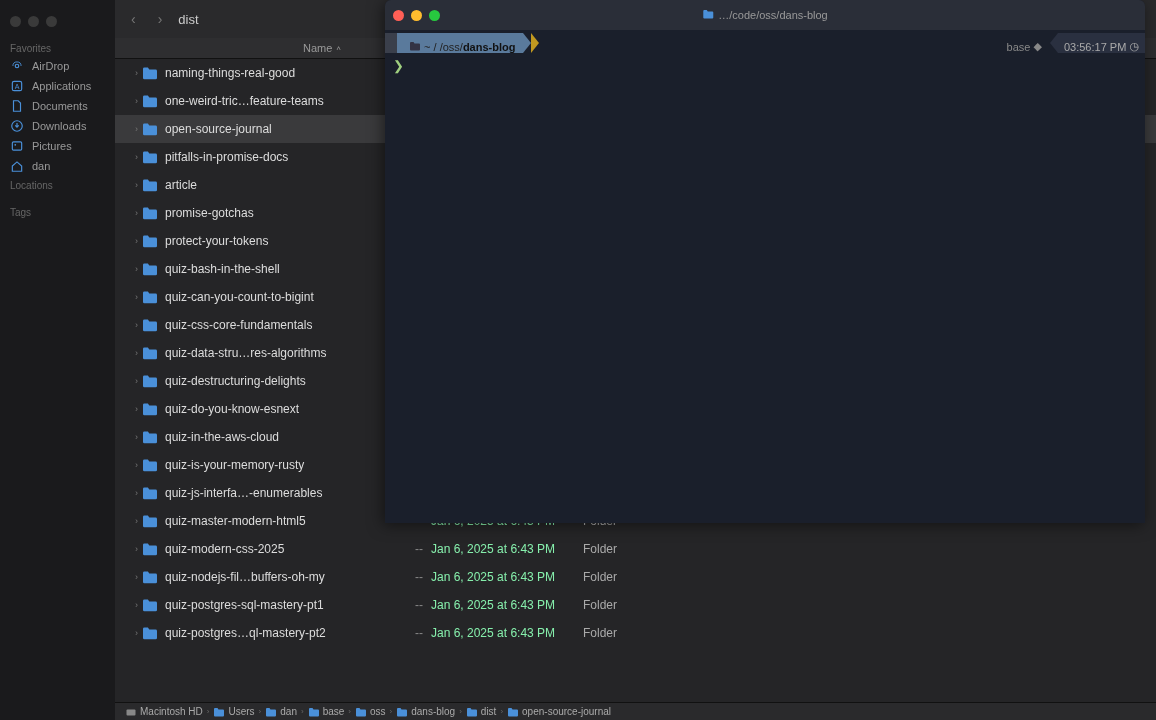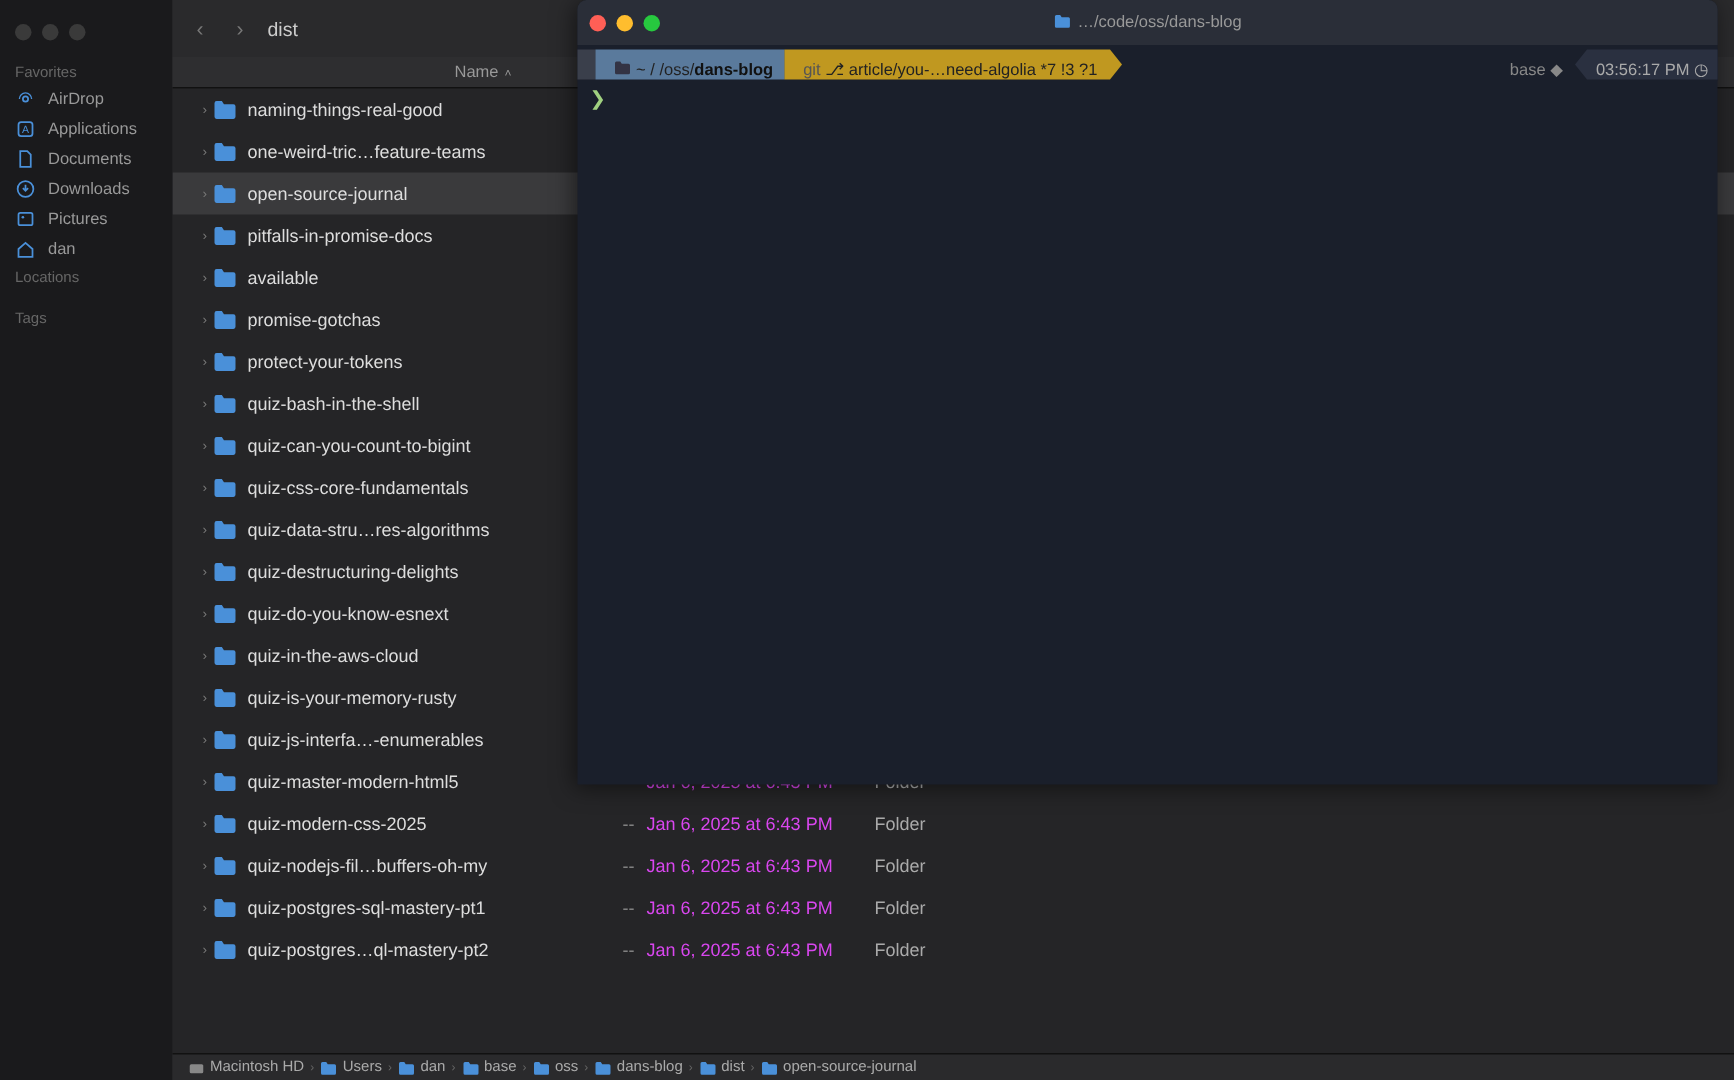--- a/index.html
+++ b/index.html
@@ -31,21 +31,21 @@
 .col-name { width: 155px; display: flex; align-items: center; gap: 4px; margin-left: 36px; }
 .col-size { width: 60px; }
 
 .file-list { flex: 1; overflow-y: auto; }
 .row { display: flex; align-items: center; padding: 4px 10px; font-size: 12px; height: 28px; cursor: pointer; }
 .row.selected { background: #3a3a3c; }
 .row .chev { width: 12px; color: #777; font-size: 9px; padding-left: 10px; }
 .row .folder-icon { width: 18px; height: 14px; margin: 0 6px 0 4px; }
 .row .fname { flex: 0 0 228px; color: #ddd; white-space: nowrap; overflow: hidden; text-overflow: ellipsis; }
 .row .fsize { width: 30px; color: #888; text-align: right; }
-.row .fdate { width: 140px; color: #d946ef; padding-left: 8px; }
+.row .fdate { width: 140px; color: #86efac; padding-left: 8px; }
 .row .fkind { width: 80px; color: #aaa; padding-left: 20px; }
 
 .folder-icon svg { width: 18px; height: 14px; }
 
 .pathbar { display: flex; align-items: center; gap: 4px; padding: 3px 10px; font-size: 10px; background: #2a2a2c; border-top: 1px solid #111; color: #aaa; }
 .path-seg { display: flex; align-items: center; gap: 3px; }
 .path-sep { color: #666; font-size: 8px; }
 .mini-folder { width: 12px; height: 10px; }
 
 .statusbar { text-align: center; font-size: 10px; color: #888; padding: 2px 0 4px 0; background: #2a2a2c; }
@@ -204,21 +204,21 @@
             <span class="fname">pitfalls-in-promise-docs</span>
             <span class="fsize"></span>
             <span class="fdate"></span>
             <span class="fkind"></span>
           </div>
           <div class="row">
             <span class="chev">›</span>
             <span class="folder-icon"><svg viewBox="0 0 24 20">
                 <path fill="#4a90d9" d="M2 4a2 2 0 012-2h5l2 3h9a2 2 0 012 2v10a2 2 0 01-2 2H4a2 2 0 01-2-2V4z"></path>
               </svg></span>
-            <span class="fname">available</span>
+            <span class="fname">article</span>
             <span class="fsize"></span>
             <span class="fdate"></span>
             <span class="fkind"></span>
           </div>
           <div class="row">
             <span class="chev">›</span>
             <span class="folder-icon"><svg viewBox="0 0 24 20">
                 <path fill="#4a90d9" d="M2 4a2 2 0 012-2h5l2 3h9a2 2 0 012 2v10a2 2 0 01-2 2H4a2 2 0 01-2-2V4z"></path>
               </svg></span>
             <span class="fname">promise-gotchas</span>
@@ -461,26 +461,20 @@
     <span class="arrow-r ar-apple"></span>
     <span class="seg seg-path" style="margin-left:-8px;padding-left:12px">
       <span>
         <svg width="12" height="10" viewBox="0 0 24 20">
             <path fill="#334" d="M2 4a2 2 0 012-2h5l2 3h9a2 2 0 012 2v10a2 2 0 01-2 2H4a2 2 0 01-2-2V4z"></path>
           </svg>
       </span>&nbsp;
       <span>~ / /oss/</span><span class="strong">dans-blog</span>
     </span>
     <span class="arrow-r ar-path"></span>
-    <span class="seg seg-git" style="margin-left:-8px;padding-left:12px">
-      <span class="dim">git</span>
-      <span>&nbsp;⎇&nbsp;</span>
-      <span>article/you-…need-algolia</span>&nbsp;
-      <span>*7 !3 ?1</span>
-    </span>
     <span class="arrow-r ar-git"></span>
     <span class="seg-spacer"></span>
     <span class="seg seg-env">
       <span>base</span>&nbsp;<span>◆</span>
     </span>
     <span class="arrow-l al-time"></span>
     <span class="seg seg-time-box">
       <span>03:56:17 PM</span>&nbsp;<span>◷</span>
     </span>
   </div>

